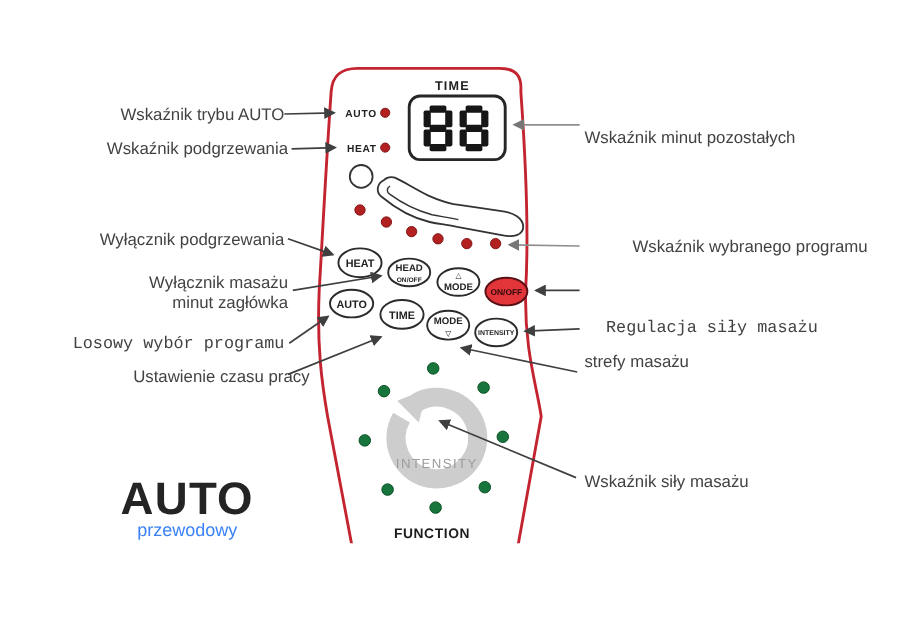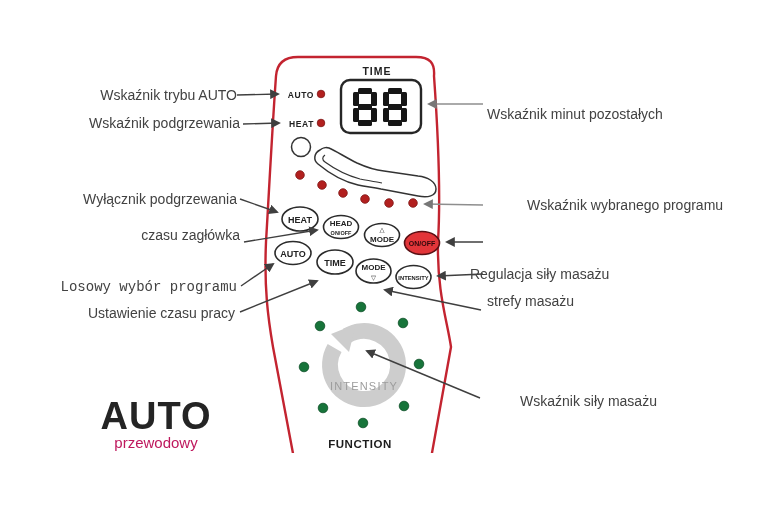--- a/index.html
+++ b/index.html
@@ -43,21 +43,21 @@
   .t-func{font-size:11.5px;font-weight:800;letter-spacing:0.5px;fill:#1c1c1c;}
 
   
   .callout{position:absolute;font-size:14px;line-height:1.22;color:var(--label-gray);white-space:nowrap;}
   .cl-left{text-align:right;}
   .cl-right{text-align:left;}
   .two .l2{display:block;}
 
   .pilot{position:absolute;left:88px;top:397px;width:136px;text-align:center;color:#2c2c2c;}
   .pilot-main{font-size:38px;font-weight:bold;letter-spacing:1px;line-height:1;color:#242424;}
-  .pilot-sub{font-size:15px;line-height:1.1;color:#be185d;text-align:center;}
+  .pilot-sub{font-size:15px;line-height:1.1;color:#3b82f6;text-align:center;}
 </style>
 </head>
 <body>
 
 <div class="canvas">
 
   <svg class="graphic" width="768" height="531" viewBox="0 0 768 531">
     <defs>
       <marker id="arr-d" viewBox="0 0 10 10" refX="8" refY="5" markerWidth="7" markerHeight="7" orient="auto">
         <path d="M0,0 L10,5 L0,10 z" fill="#3f3f3f"></path>
@@ -189,33 +189,34 @@
       <line class="ln" x1="483" y1="274" x2="438" y2="276" marker-end="url(#arr-d)"></line>
       <line class="ln" x1="481" y1="310" x2="385" y2="290" marker-end="url(#arr-d)"></line>
       <line class="ln" x1="480" y1="398" x2="367" y2="351" marker-end="url(#arr-d)"></line>
     </g>
   </svg>
 
   <div class="callout cl-left" style="right:531px;top:87px;">Wskaźnik trybu AUTO</div>
   <div class="callout cl-left" style="right:528px;top:115px;">Wskaźnik podgrzewania</div>
   <div class="callout cl-left" style="right:531px;top:191px;">Wyłącznik podgrzewania</div>
   <div class="callout cl-left two" style="right:528px;top:227px;">
-    <span class="l2">czasu zagłówka</span>
+    <span>Wyłącznik masażu</span>
+    <span class="l2">minut zagłówka</span>
   </div>
   <div class="callout cl-left" style="right:531px;top:279px;font-family:Liberation Mono, monospace;">Losowy wybór programu</div>
-  <div class="callout cl-left" style="right:533px;top:305px;">Ustawienie czasu pracy</div>
+  <div class="callout cl-left" style="right:510px;top:305px;">Ustawienie czasu pracy</div>
 
   <div class="callout cl-right two" style="left:487px;top:106px;">
     <span>Wskaźnik minut pozostałych</span>
   </div>
   <div class="callout cl-right" style="left:487px;top:197px;margin-left:40px;">Wskaźnik wybranego programu</div>
-  <div class="callout cl-right" style="left:470px;top:266px;">Regulacja siły masażu</div>
+  <div class="callout cl-right" style="left:505px;top:266px;font-family:Liberation Mono, monospace;">Regulacja siły masażu</div>
   <div class="callout cl-right two" style="left:487px;top:293px;">
     <span class="l2">strefy masażu</span>
   </div>
-  <div class="callout cl-right" style="left:487px;top:393px;margin-left:33px;">Wskaźnik siły masażu</div>
+  <div class="callout cl-right" style="left:487px;top:393px;">Wskaźnik siły masażu</div>
 
   <div class="pilot">
     <div class="pilot-main">AUTO</div>
     <div class="pilot-sub">przewodowy</div>
     <div class="pilot-sub">instrukcja</div>
   </div>
 </div>
 
 </body></html>

